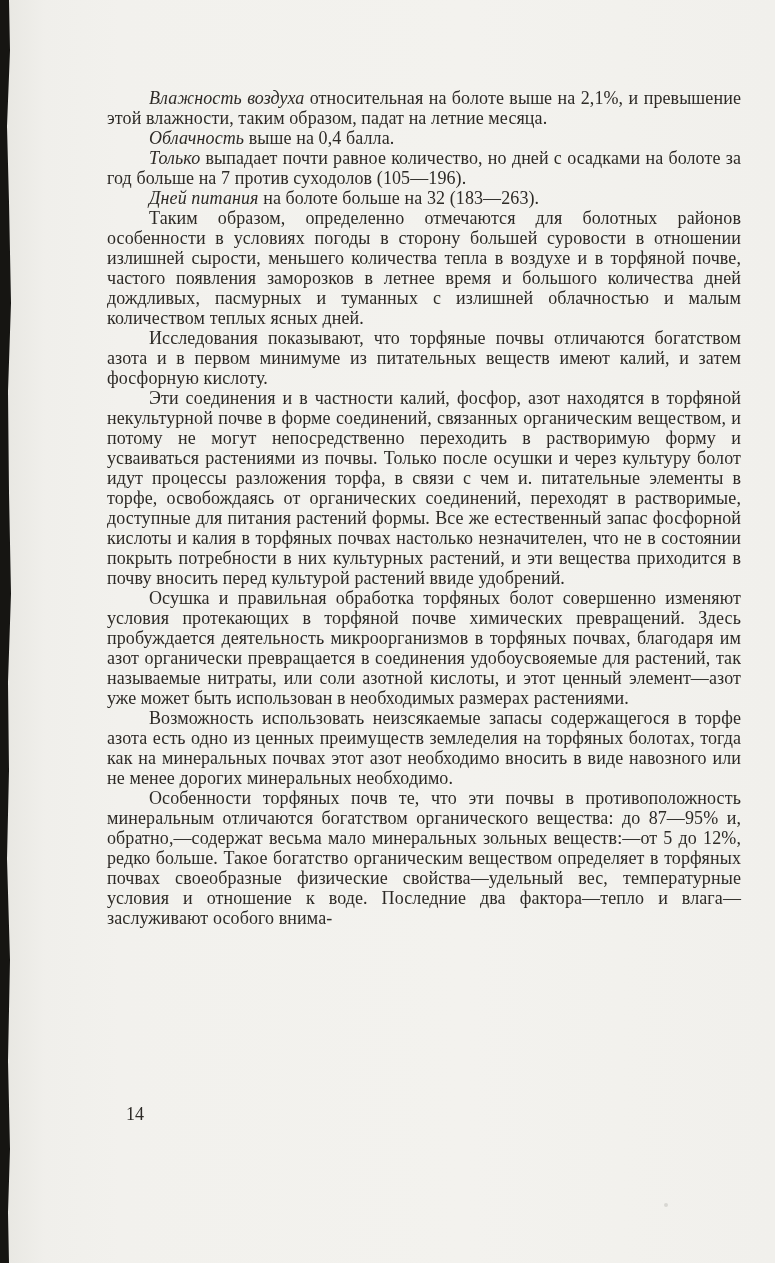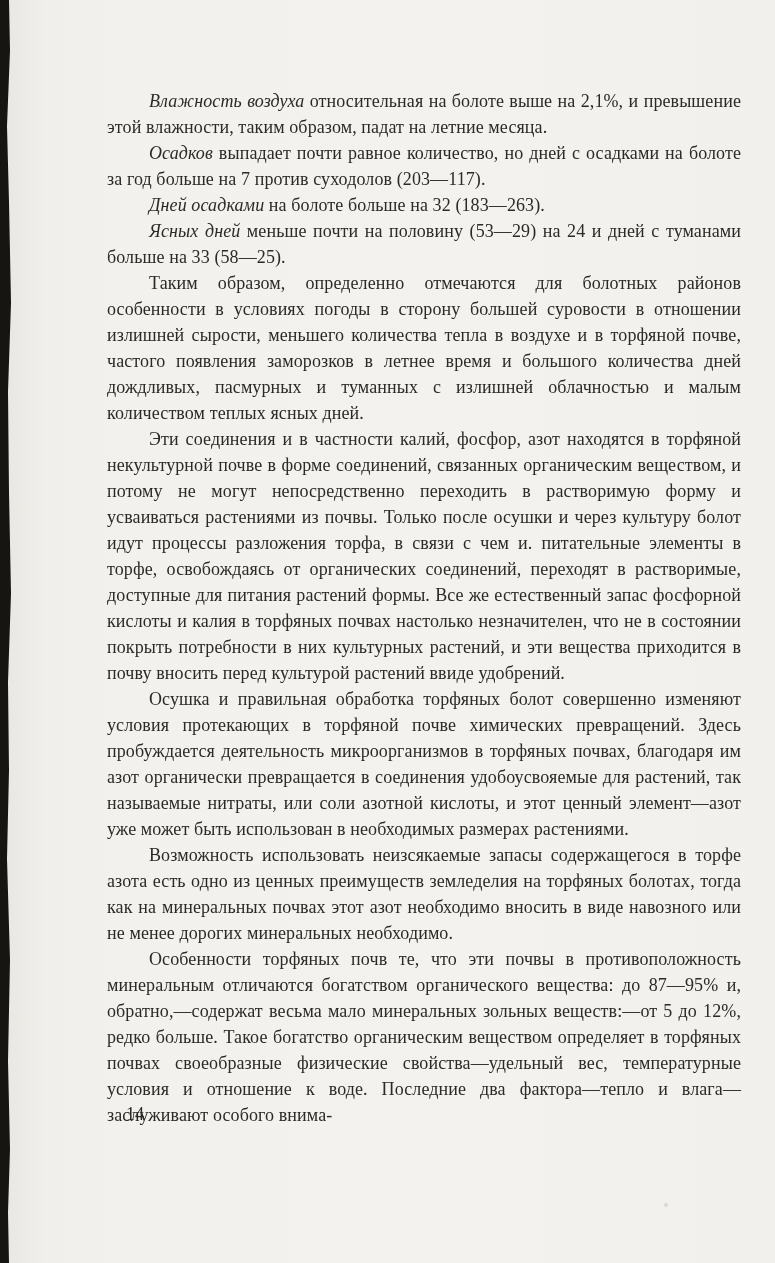--- a/index.html
+++ b/index.html
@@ -25,21 +25,21 @@
       0 0, 9px 0, 10px 4%, 7px 10%, 9px 16%, 11px 24%, 8px 31%, 9px 39%,
       11px 47%, 8px 54%, 9px 61%, 7px 68%, 10px 76%, 8px 84%, 10px 91%,
       8px 96%, 9px 100%, 0 100%);
   }
   .text-block {
     position: absolute;
     left: 107px;
     top: 88px;
     width: 634px;
     font-size: 18px;
-    line-height: 26px;
+    line-height: 20px;
     color: #2d2a26;
     text-align: justify;
     letter-spacing: 0.1px;
   }
   .para {
     margin: 0;
     text-indent: 42px;
   }
   .para .lead {
     font-style: italic;
@@ -62,24 +62,25 @@
     background: #d8d7d2;
   }
 </style>
 </head>
 <body>
 
 <div class="scan-edge"></div>
 
 <div class="text-block">
   <p class="para"><i class="lead">Влажность воздуха</i><span> относительная на болоте выше на 2,1%, и превышение этой влажности, таким образом, падат на летние месяца.</span></p>
-  <p class="para"><i class="lead">Осадков</i><span> выпадает почти равное количество, но дней с осадками на болоте за год больше на 7 против суходолов (203—117).</span></p>
-  <p class="para"><i class="lead">Дней осадками</i><span> на болоте больше на 32 (183—263).</span></p>
-  <p class="para"><i class="lead">Ясных дней</i><span> меньше почти на половину (53—29) на 24 и дней с туманами больше на 33 (58—25).</span></p>
+  <p class="para"><i class="lead">Облачность</i><span> выше на 0,4 балла.</span></p>
+  <p class="para"><i class="lead">Только</i><span> выпадает почти равное количество, но дней с осадками на болоте за год больше на 7 против суходолов (105—196).</span></p>
+  <p class="para"><i class="lead">Дней питания</i><span> на болоте больше на 32 (183—263).</span></p>
   <p class="para"><span>Таким образом, определенно отмечаются для болотных районов особенности в условиях погоды в сторону большей суровости в отношении излишней сырости, меньшего количества тепла в воздухе и в торфяной почве, частого появления заморозков в летнее время и большого количества дней дождливых, пасмурных и туманных с излишней облачностью и малым количеством теплых ясных дней.</span></p>
+  <p class="para"><span>Исследования показывают, что торфяные почвы отличаются богатством азота и в первом минимуме из питательных веществ имеют калий, и затем фосфорную кислоту.</span></p>
   <p class="para"><span>Эти соединения и в частности калий, фосфор, азот находятся в торфяной некультурной почве в форме соединений, связанных органическим веществом, и потому не могут непосредственно переходить в растворимую форму и усваиваться растениями из почвы. Только после осушки и через культуру болот идут процессы разложения торфа, в связи с чем и. питательные элементы в торфе, освобождаясь от органических соединений, переходят в растворимые, доступные для питания растений формы. Все же естественный запас фосфорной кислоты и калия в торфяных почвах настолько незначителен, что не в состоянии покрыть потребности в них культурных растений, и эти вещества приходится в почву вносить перед культурой растений ввиде удобрений.</span></p>
   <p class="para"><span>Осушка и правильная обработка торфяных болот совершенно изменяют условия протекающих в торфяной почве химических превращений. Здесь пробуждается деятельность микроорганизмов в торфяных почвах, благодаря им азот органически превращается в соединения удобоусвояемые для растений, так называемые нитраты, или соли азотной кислоты, и этот ценный элемент—азот уже может быть использован в необходимых размерах растениями.</span></p>
   <p class="para"><span>Возможность использовать неизсякаемые запасы содержащегося в торфе азота есть одно из ценных преимуществ земледелия на торфяных болотах, тогда как на минеральных почвах этот азот необходимо вносить в виде навозного или не менее дорогих минеральных необходимо.</span></p>
   <p class="para"><span>Особенности торфяных почв те, что эти почвы в противоположность минеральным отличаются богатством органического вещества: до 87—95% и, обратно,—содержат весьма мало минеральных зольных веществ:—от 5 до 12%, редко больше. Такое богатство органическим веществом определяет в торфяных почвах своеобразные физические свойства—удельный вес, температурные условия и отношение к воде. Последние два фактора—тепло и влага—заслуживают особого внима-</span></p>
 </div>
 
 <div class="page-number">14</div>
 
 <div class="speck"></div>
 

